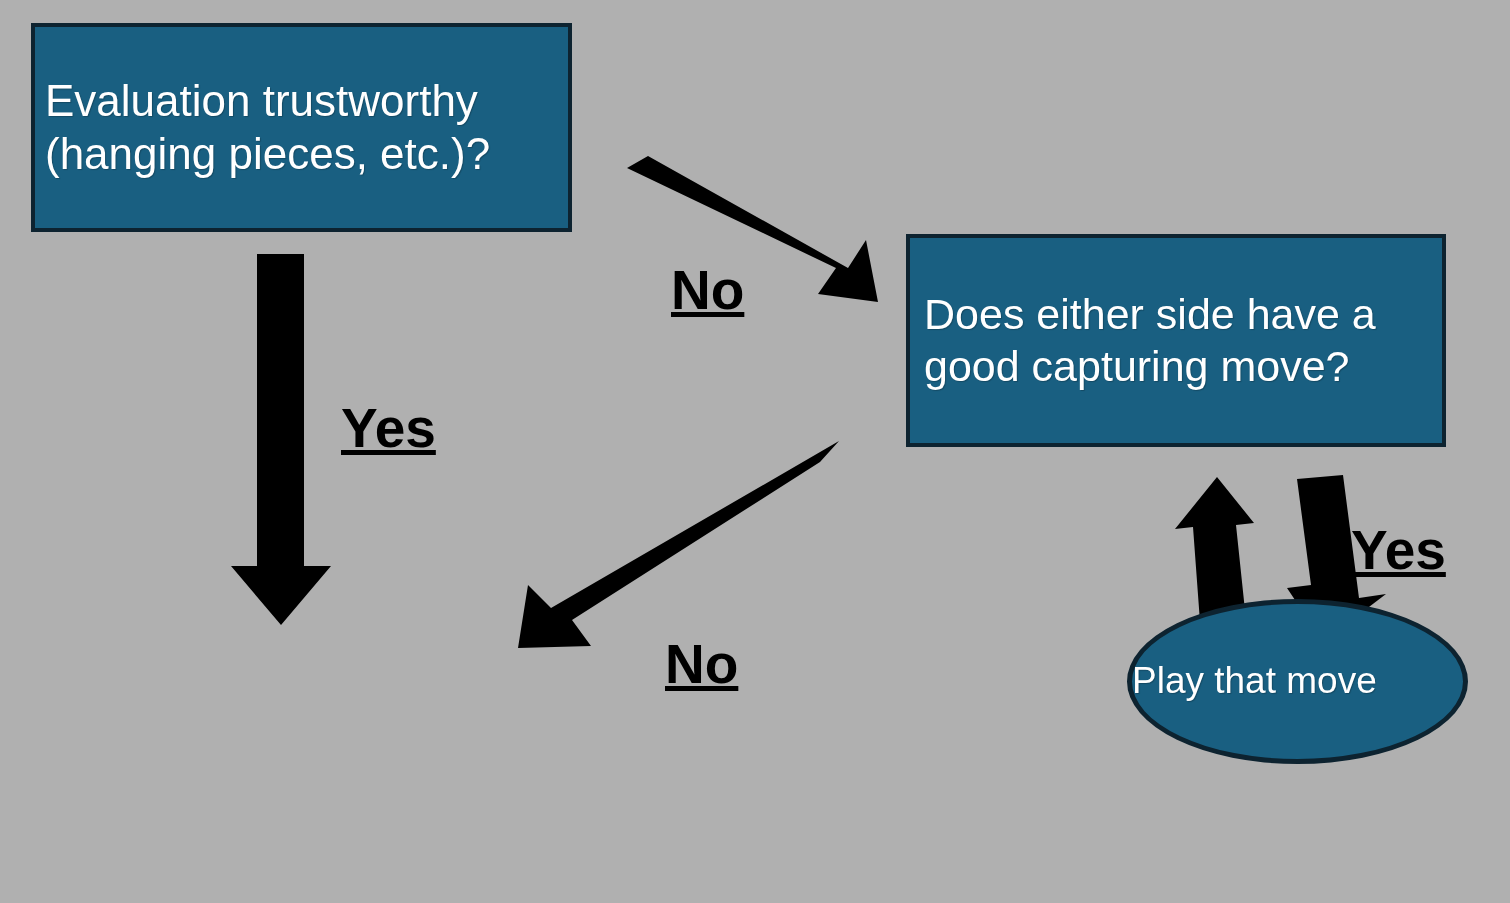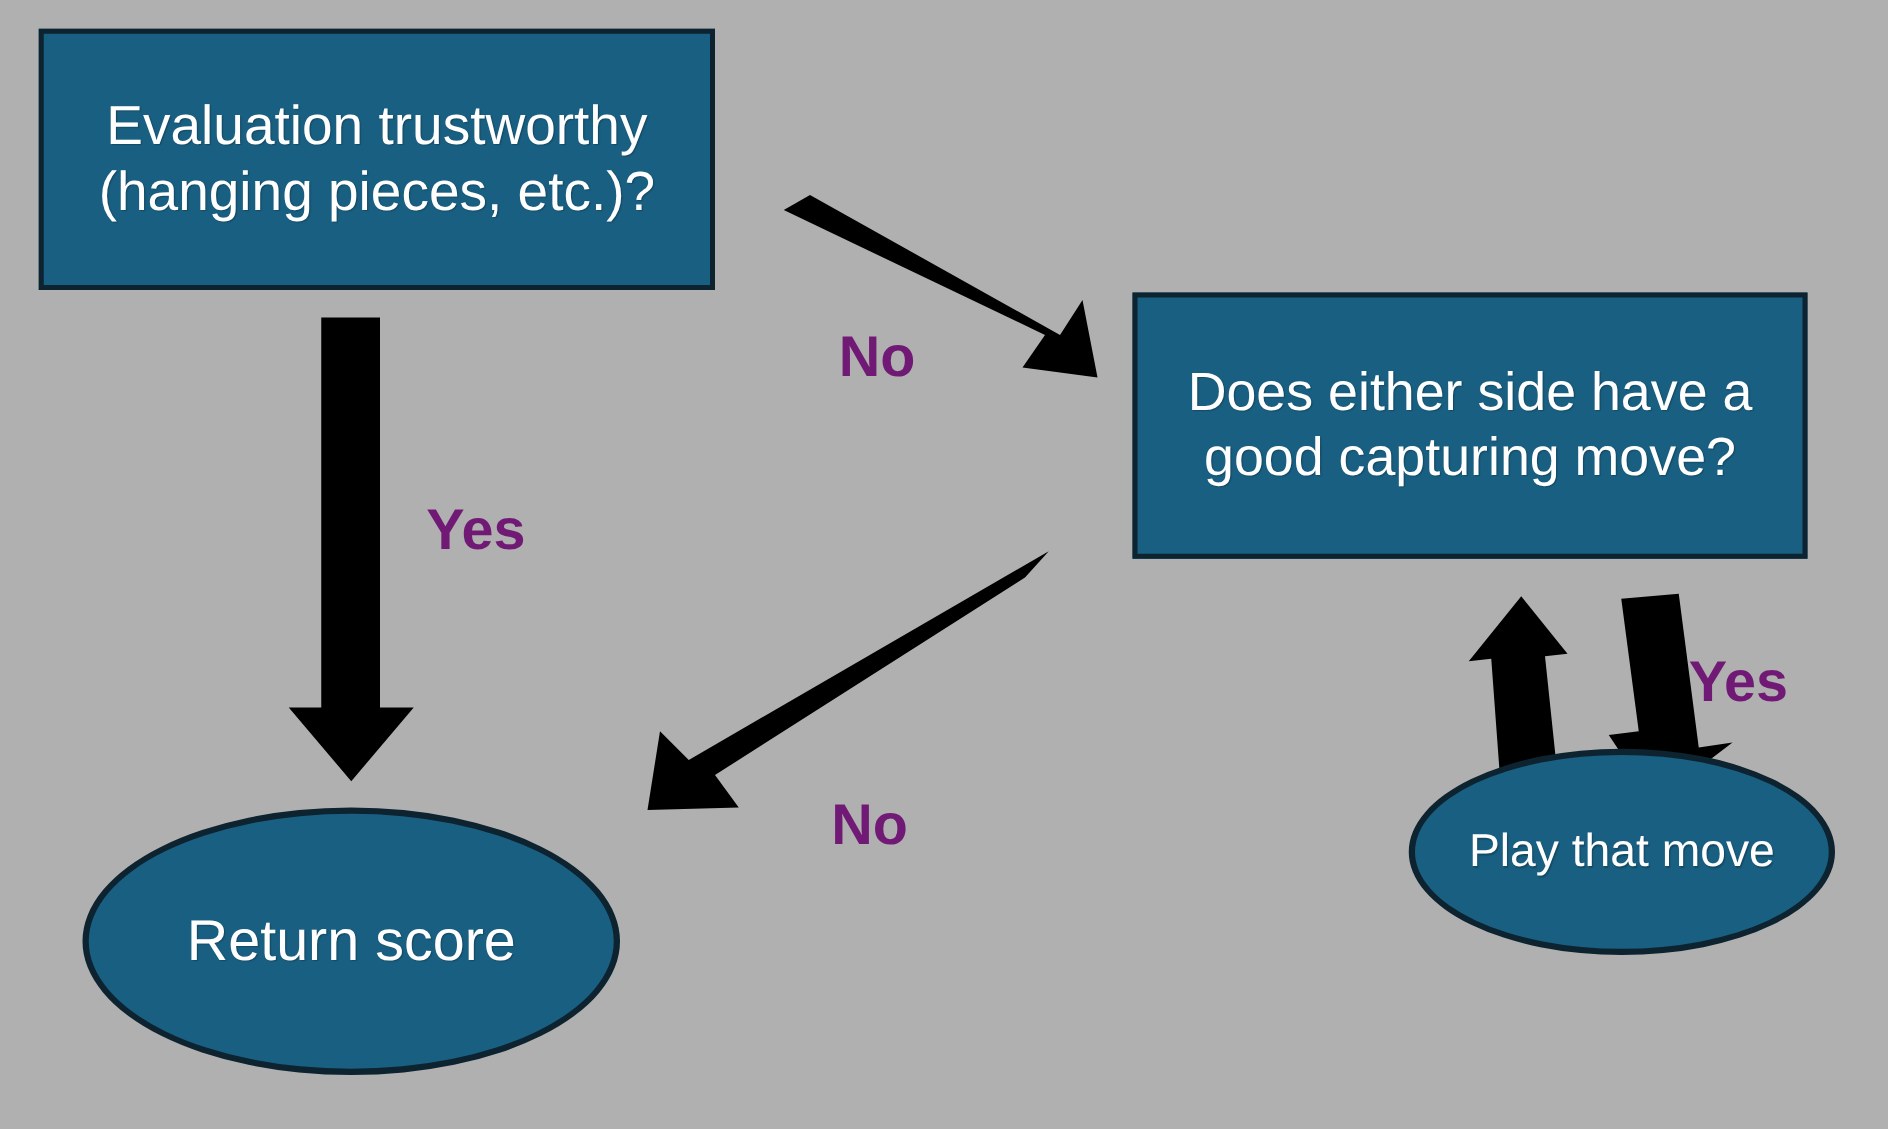--- a/index.html
+++ b/index.html
@@ -27,21 +27,21 @@
     width: 1510px;
     height: 903px;
     pointer-events: none;
   }
   .node {
     position: absolute;
     box-sizing: border-box;
     display: flex;
     align-items: center;
     justify-content: center;
-    text-align: center;
+    text-align: left;
     color: #ffffff;
     background: #195f81;
     border: 4px solid #0d2330;
   }
   .node-text {
     display: block;
     width: 100%;
     line-height: 1.20;
     text-shadow: 1px 1px 1px rgba(0,0,0,0.22);
     white-space: pre-line;
@@ -78,25 +78,26 @@
   }
   #node-play {
     left: 1127px;
     top: 599px;
     width: 341px;
     height: 165px;
     font-size: 37px;
   }
   .edge-label {
     position: absolute;
-    color: #701a75;
+    color: #000000;
     font-weight: bold;
-    font-size: 46px;
+    font-size: 55px;
     letter-spacing: 0px;
     white-space: nowrap;
+    text-decoration: underline;
   }
   #label-no-1 { left: 671px; top: 258px; }
   #label-yes-1 { left: 341px; top: 396px; }
   #label-no-2 { left: 665px; top: 632px; }
   #label-yes-2 { left: 1351px; top: 518px; }
 </style>
 </head>
 <body>
 
 <div id="canvas">
@@ -115,23 +116,20 @@
   </svg>
 
   <div class="node box" id="node-eval">
     <span class="node-text">Evaluation trustworthy (hanging pieces, etc.)?</span>
   </div>
 
   <div class="node box" id="node-capture">
     <span class="node-text">Does either side have a good capturing move?</span>
   </div>
 
-  <div class="node ellipse" id="node-return">
-    <span class="node-text">Return score</span>
-  </div>
 
   <div class="node ellipse" id="node-play">
     <span class="node-text">Play that move</span>
   </div>
 
   <div class="edge-label" id="label-no-1">No</div>
 
   <div class="edge-label" id="label-yes-1">Yes</div>
 
   <div class="edge-label" id="label-no-2">No</div>

